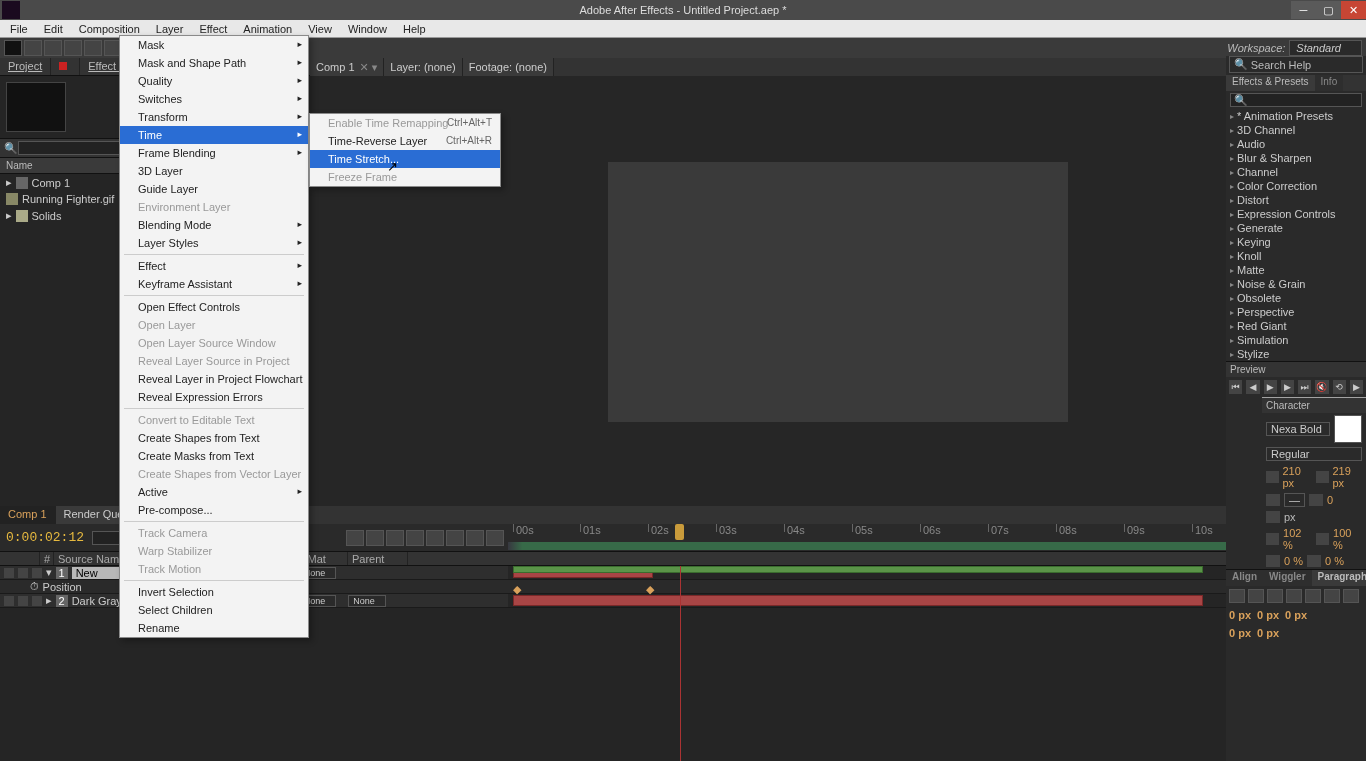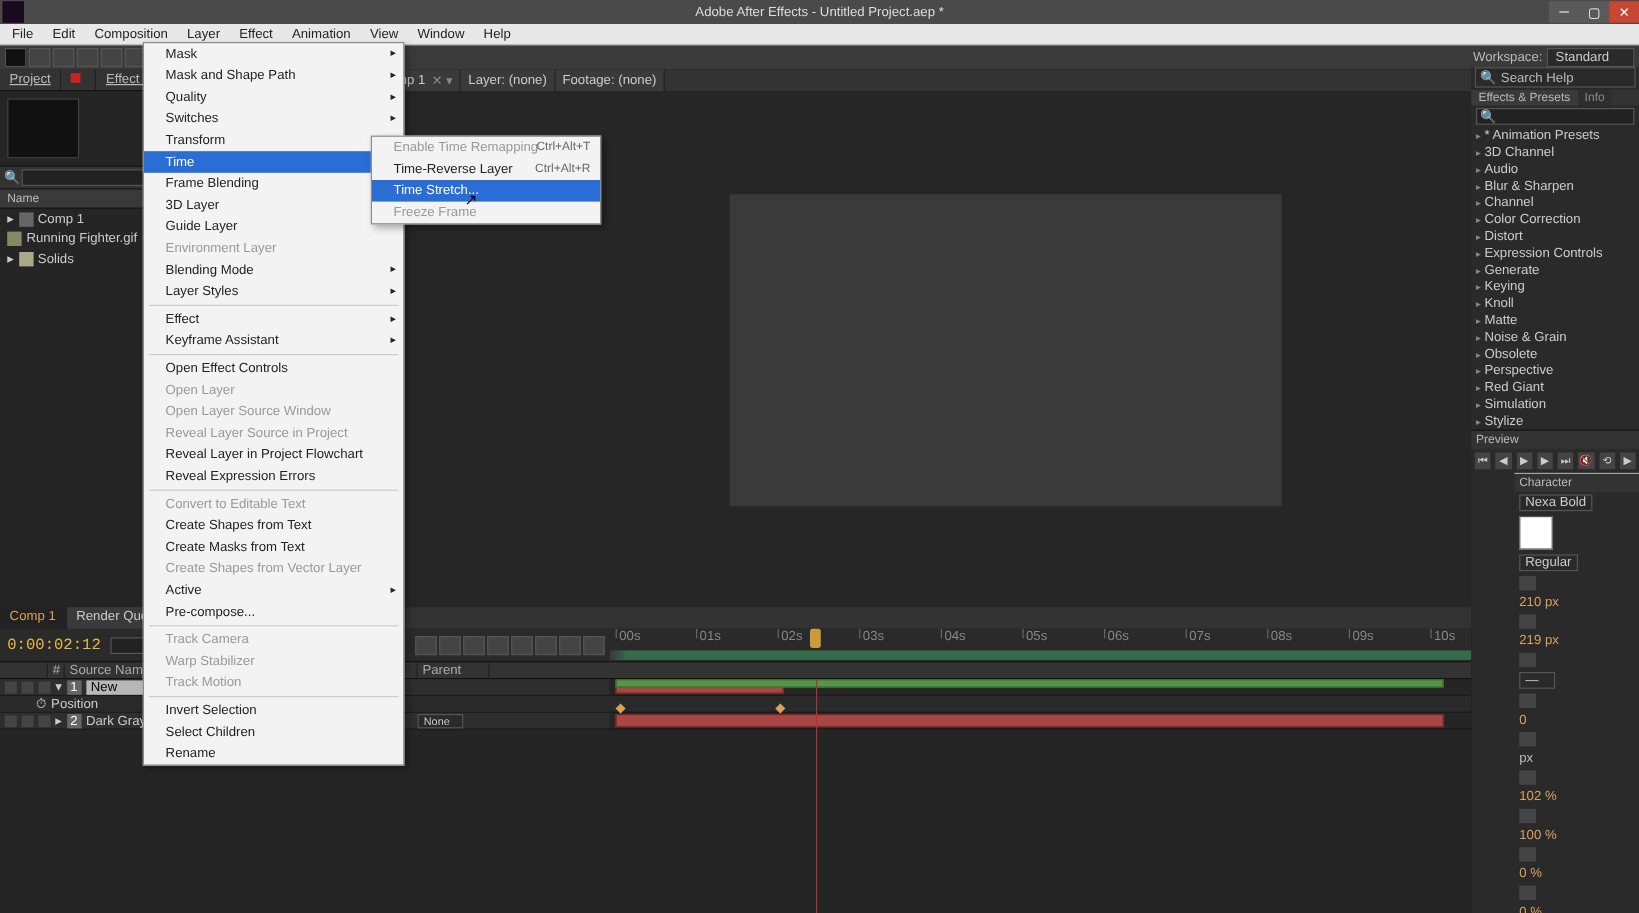--- a/index.html
+++ b/index.html
@@ -12,21 +12,21 @@
 .win-btn { width: 25px; height: 18px; display: flex; align-items: center; justify-content: center; color: #fff; }
 .win-close { background: #c74634; }
 .win-min, .win-max { background: #5a5a5a; }
 .ae-icon { width: 18px; height: 18px; background: #1a0a1f; margin-left: 2px; display: inline-block; }
 
 
 .menubar { height: 18px; background: #e8e8e8; display: flex; align-items: center; padding-left: 2px; border-bottom: 1px solid #999; color: #222; font-size: 11px; }
 .menubar-item { padding: 1px 8px; cursor: default; }
 
 
-.toolbar { height: 20px; background: #3a3a3a; display: flex; align-items: center; padding: 0 4px; gap: 2px; }
+.toolbar { height: 20px; background: #3a3a3a; display: flex; align-items: center; padding: 0 4px; gap: 2px; font-style: italic; }
 .tool-btn { width: 18px; height: 16px; background: #444; border: 1px solid #555; }
 .tool-btn.first { background: #111; }
 .workspace-area { margin-left: auto; display: flex; align-items: center; gap: 4px; color: #bbb; }
 .ws-dd { background: #2a2a2a; border: 1px solid #555; padding: 1px 20px 1px 6px; color: #ccc; }
 .search-help { display: flex; align-items: center; background: #2a2a2a; border: 1px solid #555; padding: 1px 4px; color: #bbb; gap: 3px; }
 
 
 .main { display: flex; height: 468px; } 
 .left-col { width: 310px; display: flex; flex-direction: column; background: #252525; }
 .mid-col { flex: 1; background: #262626; position: relative; }
@@ -69,21 +69,21 @@
 .rp-list { flex: 0 0 auto; overflow: hidden; color: #ccc; }
 .rp-item { padding: 1px 4px; display: flex; gap: 3px; align-items: center; font-size: 10px; }
 .rp-tri { color: #888; font-size: 8px; }
 
 .preview-panel { border-top: 1px solid #111; }
 .pv-head { background: #333; color: #bbb; padding: 2px 4px; font-size: 10px; }
 .pv-ctrls { display: flex; justify-content: center; gap: 4px; padding: 3px; }
 .pv-btn { width: 14px; height: 14px; background: #444; color: #ccc; font-size: 9px; display: flex; align-items: center; justify-content: center; }
 
 .char-panel { border-top: 1px solid #a3a3a3; color: #bbb; font-size: 10px; margin-left: 36px; }
-.char-row { display: flex; gap: 4px; padding: 2px 4px; align-items: flex-start; flex-direction: column; }
+.char-row { display: flex; gap: 4px; padding: 2px 4px; align-items: center; }
 .char-dd { background: #2a2a2a; border: 1px solid #555; padding: 0 4px; flex: 1; color: #ccc; }
 .char-swatch { width: 28px; height: 28px; background: #fff; border: 1px solid #555; }
 .char-val { color: #d9a15b; }
 .char-icon { width: 14px; height: 12px; background: #444; }
 
 .align-panel { border-top: 1px solid #111; font-weight: bold; }
 .align-tabs { display: flex; }
 .align-row { display: flex; padding: 3px; gap: 3px; }
 .align-btn { width: 16px; height: 14px; background: #444; border: 1px solid #555; }
 
@@ -128,21 +128,21 @@
 
 .dropdown { position: absolute; background: #f3f3f3; border: 1px solid #8a8a8a; box-shadow: 3px 3px 6px rgba(0,0,0,0.3); color: #222; z-index: 100; }
 .dd-item { padding: 3px 28px 3px 18px; position: relative; white-space: nowrap; }
 .dd-item.disabled { color: #999; }
 .dd-item.hover { background: #2a6dd4; color: #fff; }
 .dd-item.hover-sub { background: #2a6dd4; color: #fff; }
 .dd-item.has-sub::after { content: "▸"; position: absolute; right: 6px; font-size: 9px; }
 .dd-sep { height: 1px; background: #ccc; margin: 2px 4px; }
 .dd-shortcut { position: absolute; right: 8px; color: #666; font-size: 10px; }
 
-.layer-menu { top: 35px; left: 119px; width: 218px; }
+.layer-menu { top: 35px; left: 119px; width: 190px; }
 .time-submenu { top: 113px; left: 309px; width: 192px; }
 
 
 .cursor { position: absolute; top: 159px; left: 387px; width: 12px; height: 16px; z-index: 200; }
 .cursor::before { content: "↖"; color: #000; font-size: 13px; transform: scaleX(-1); display: inline-block; }
 </style>
 </head>
 <body>
 
 <div class="titlebar">

